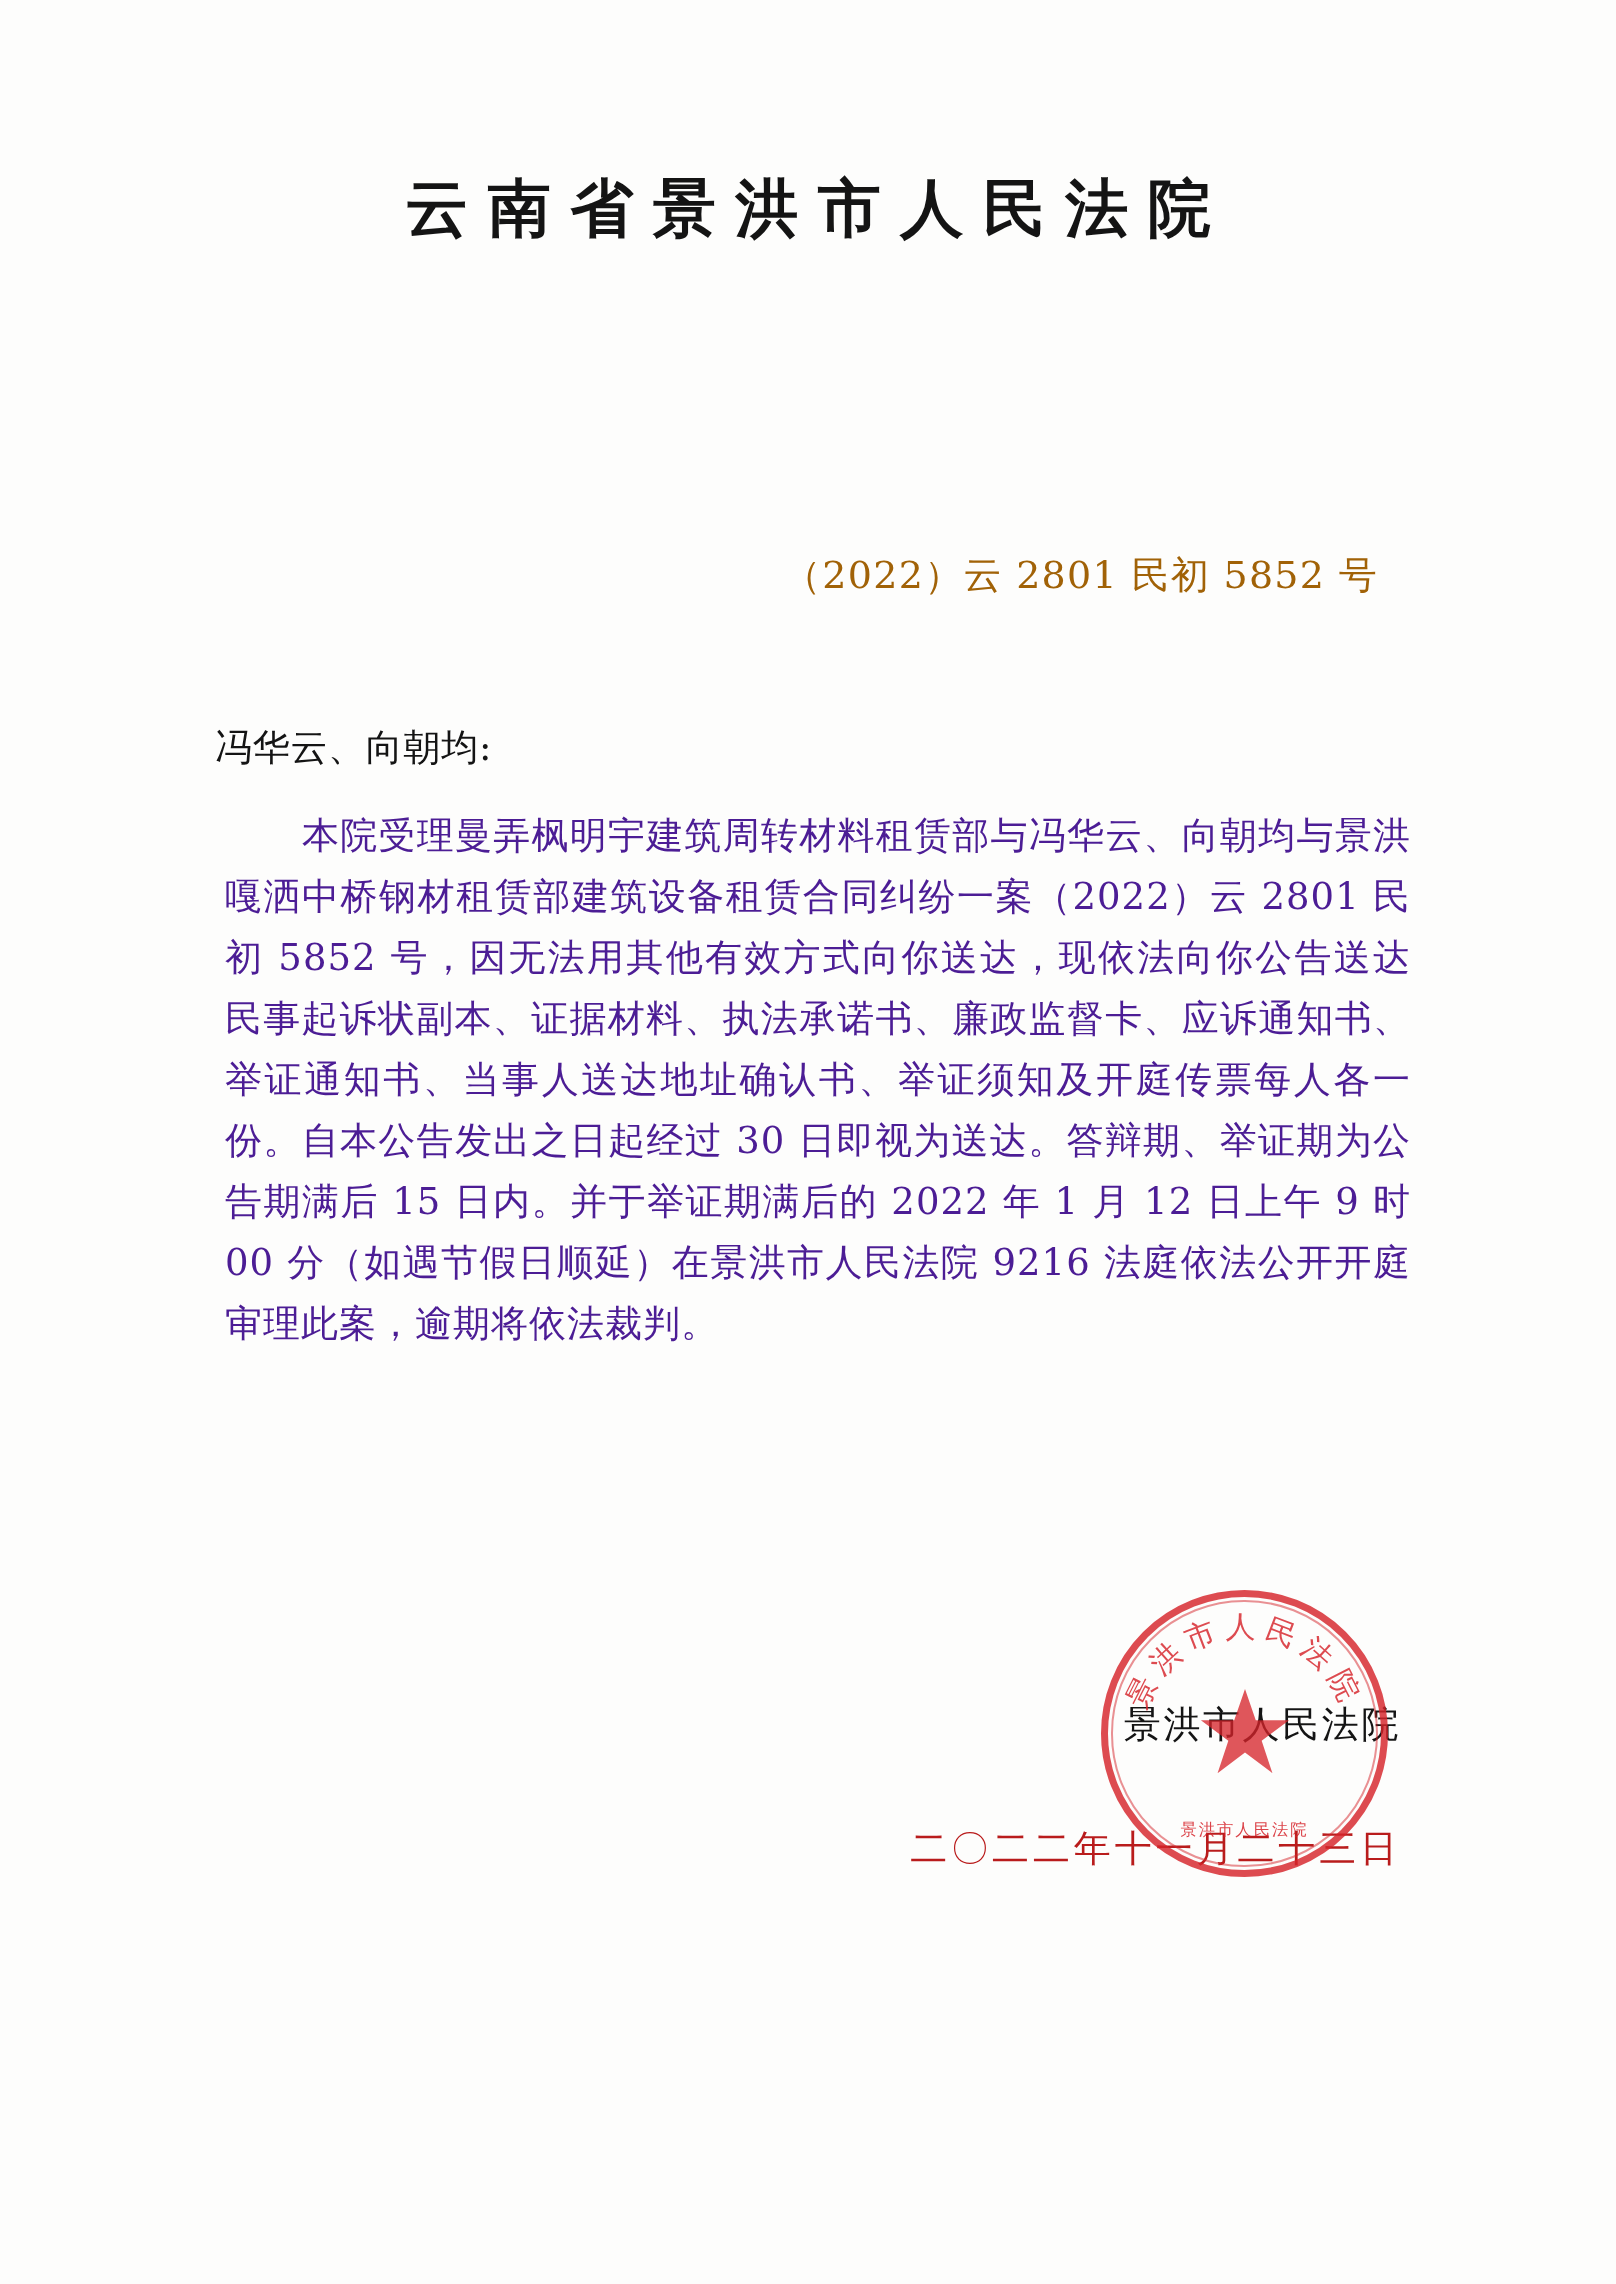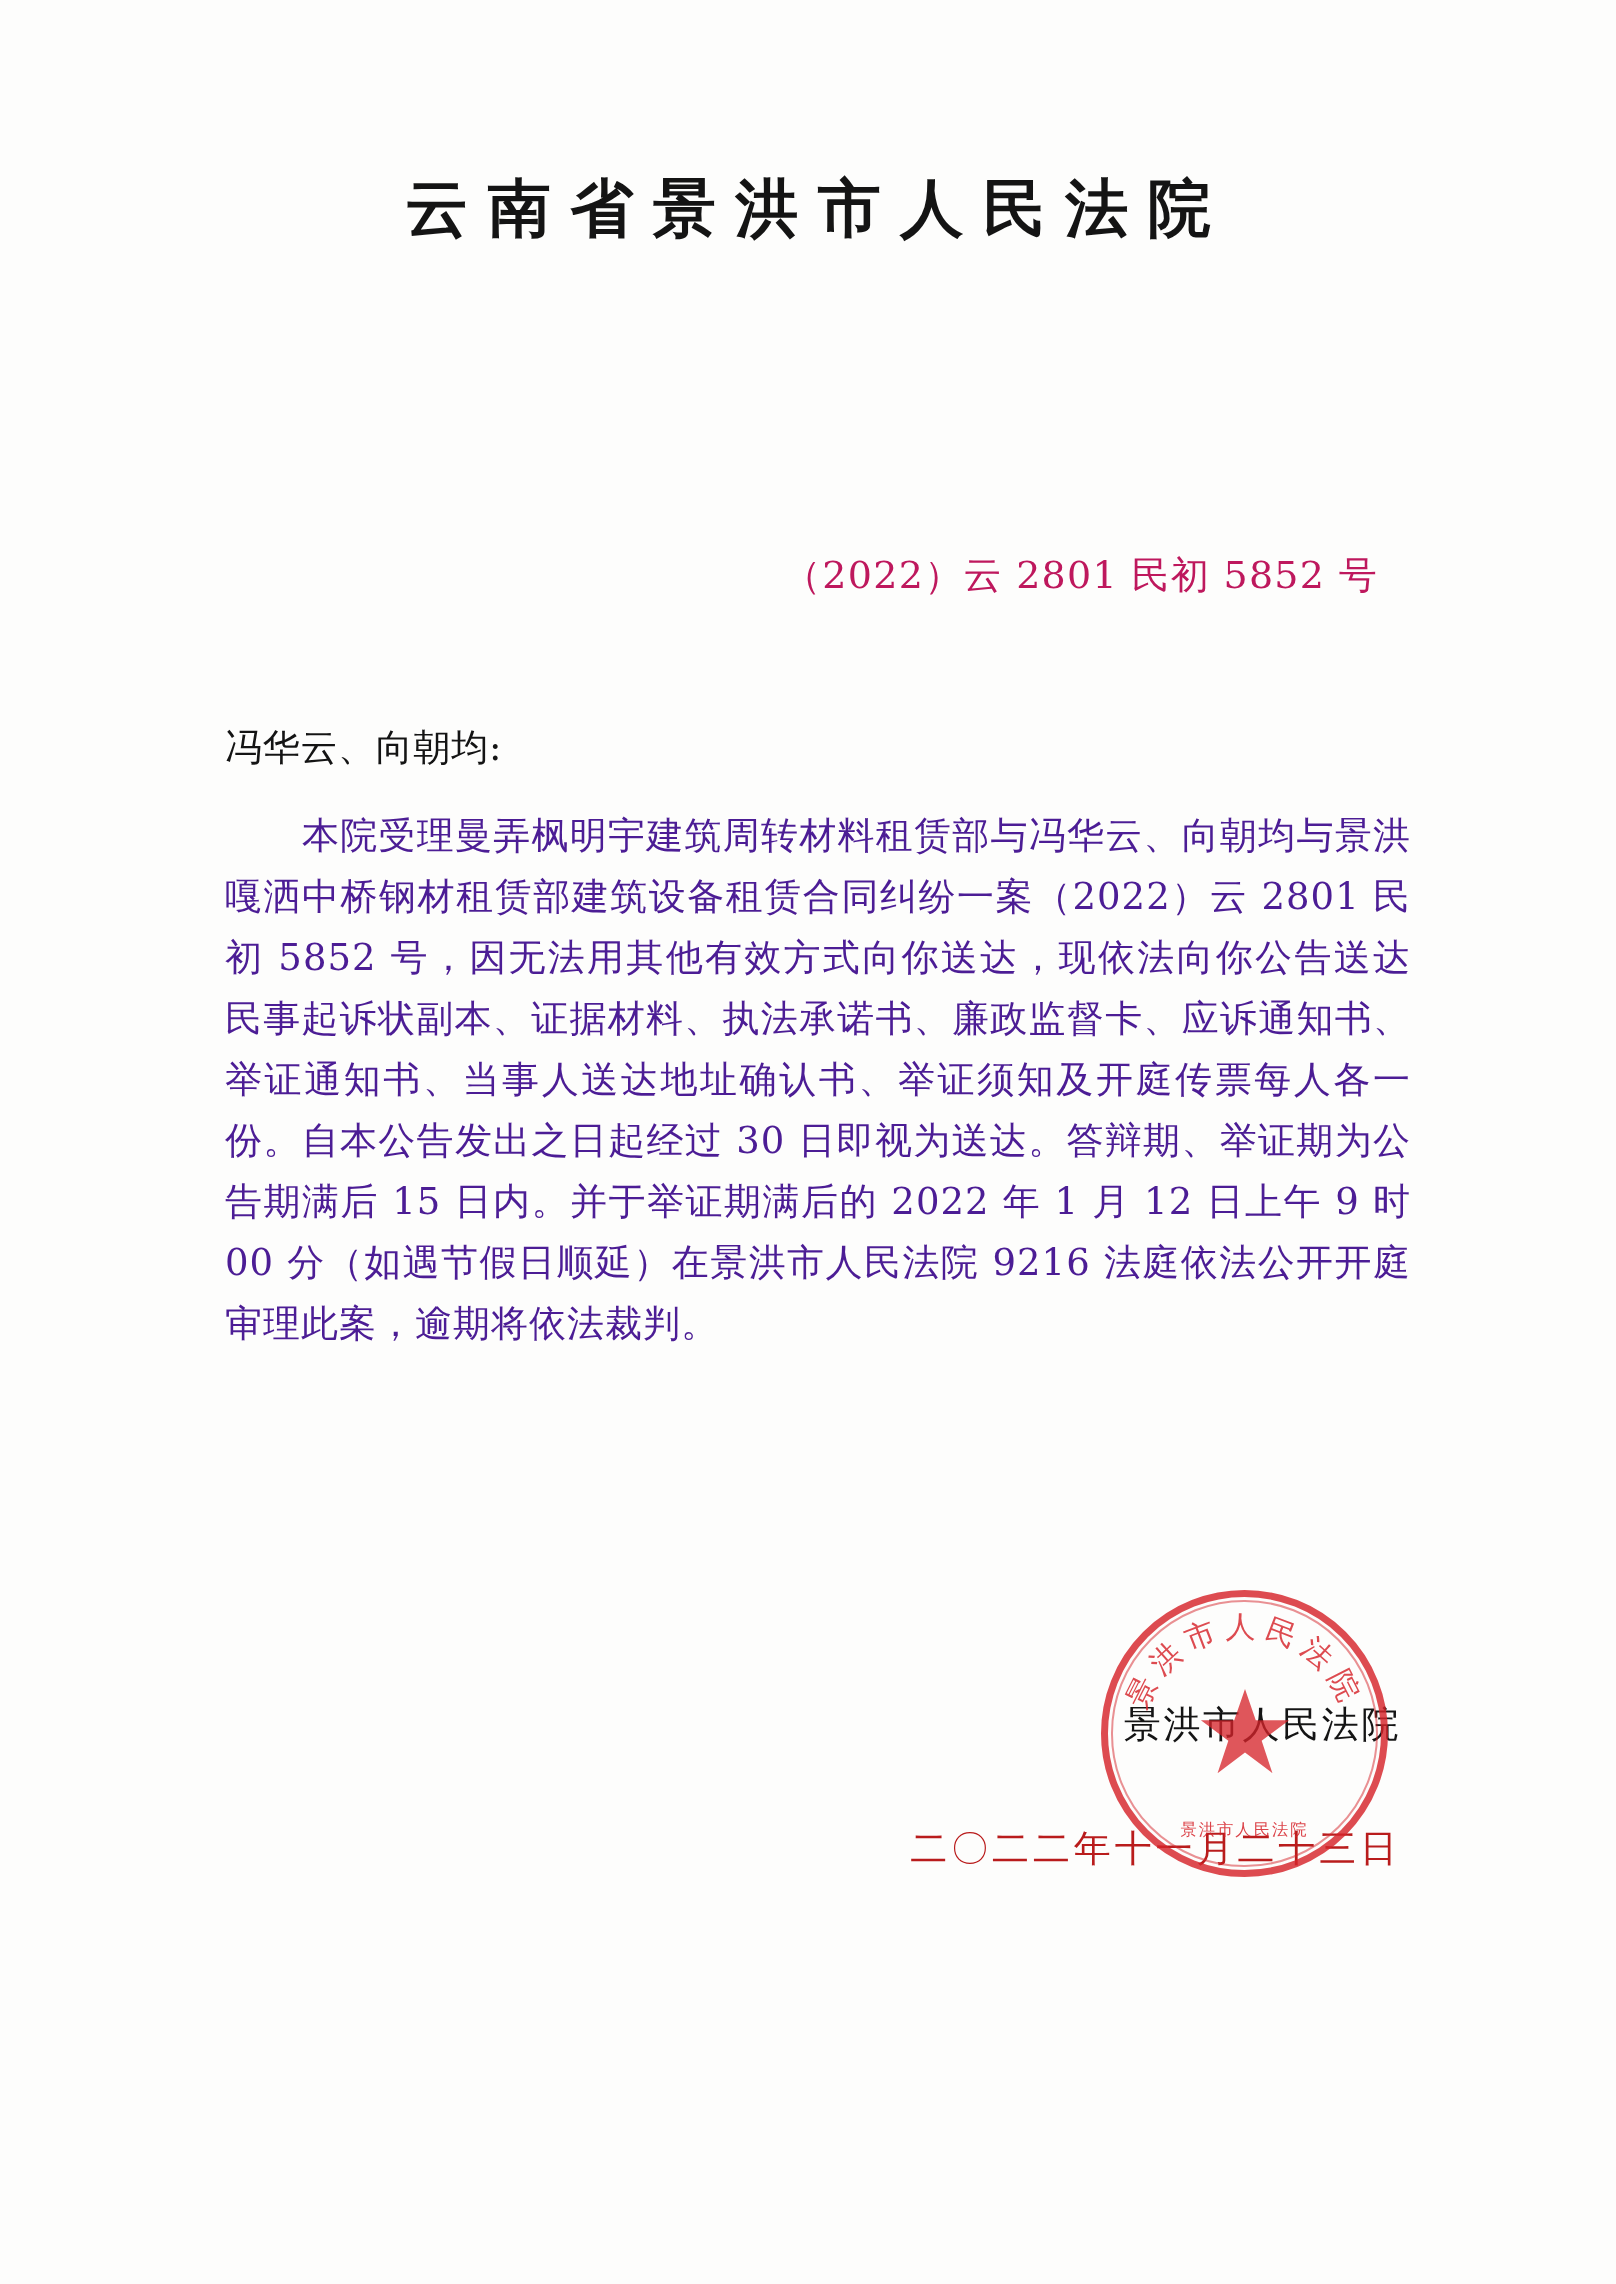--- a/index.html
+++ b/index.html
@@ -49,29 +49,29 @@
     font-weight: 700;
     color: #141414;
   }
 
   .case-number {
     position: absolute;
     top: 550px;
     right: 238px;
     font-size: 38px;
     letter-spacing: 1.3px;
-    color: #be185d;
+    color: #a16207;
     white-space: nowrap;
   }
 
   
   .recipients {
     position: absolute;
     top: 723px;
-    left: 225px;
+    left: 215px;
     font-size: 37px;
     letter-spacing: 0.7px;
     color: #141414;
   }
 
   .body-text {
     position: absolute;
     top: 805px;
     left: 225px;
     width: 1186px;

